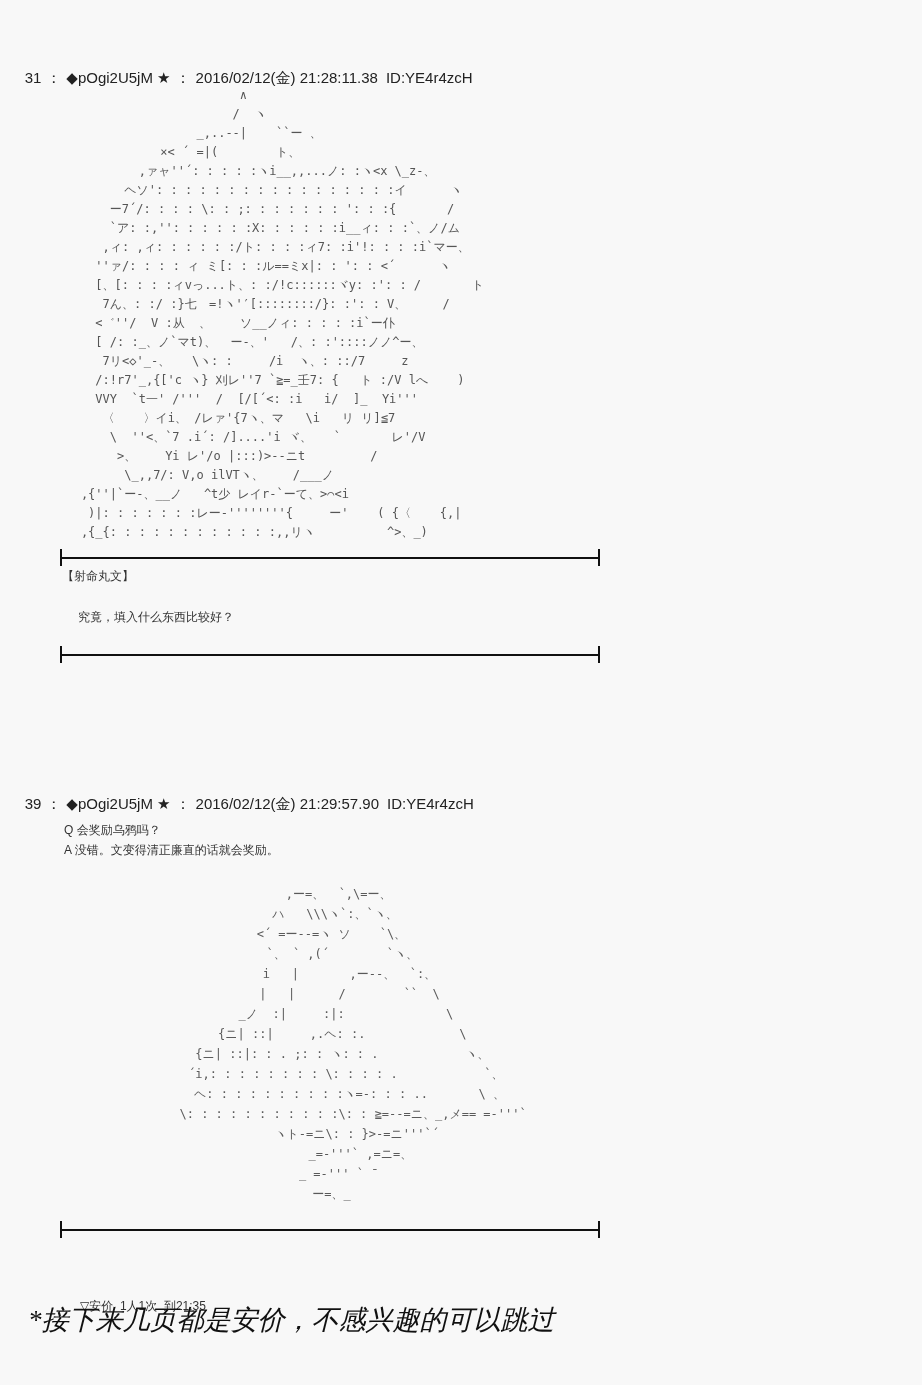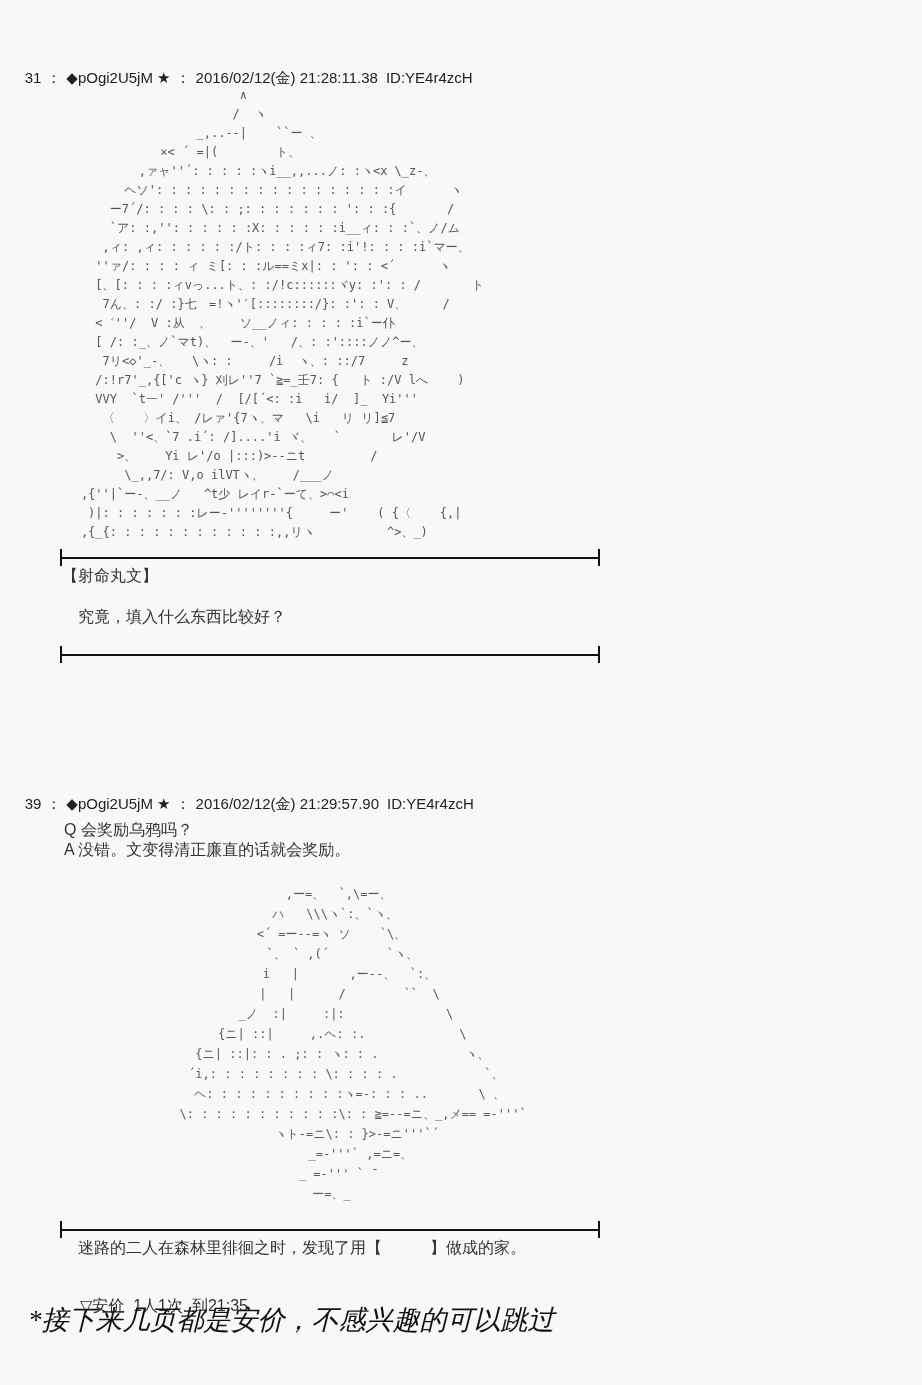--- a/index.html
+++ b/index.html
@@ -11,21 +11,21 @@
   .hdr .sep{margin:0 5px;}
   .hdr .pid{margin-left:8px;}
   .aa{
     position:absolute;margin:0;font-family:"DejaVu Sans Mono",monospace;
     font-size:12px;line-height:19px;color:#555;white-space:pre;
   }
   .aa.bird{line-height:20px;color:#5a5a5a;}
   .ruler{position:absolute;left:60px;width:540px;height:17px;display:flex;align-items:center;}
   .ruler .tick{width:2px;height:17px;background:#111;}
   .ruler .bar{flex:1;height:2px;background:#111;}
-  .txt{position:absolute;font-size:16px;color:#333;white-space:pre;line-height:20px;}
+  .txt{position:absolute;font-size:12px;color:#333;white-space:pre;line-height:20px;}
   .footnote{
     position:absolute;font-family:"Liberation Serif","DejaVu Serif",serif;
     font-size:27px;color:#111;white-space:pre;
   }
 </style>
 </head>
 <body>
 
 <div class="page">
 
@@ -97,19 +97,18 @@
              _=-'''` ,=ニ=、
       _ =-''' ` ̄
      ー=、_</pre>
 
   <div class="ruler" style="top:1221px;">
     <span class="tick"></span>
     <span class="bar"></span>
     <span class="tick"></span>
   </div>
 
-  <div class="txt" style="left:78px;top:1238px;">迷路的二人在森林里徘徊之时，发现了用【　　　】做成的家。</div>
 
   <div class="txt" style="left:80px;top:1296px;">▽安价  1人1次  到21:35</div>
 
   <div class="footnote" style="left:28px;top:1302px;font-style:italic;">*接下来几页都是安价，不感兴趣的可以跳过</div>
 
 </div>
 
 </body></html>

